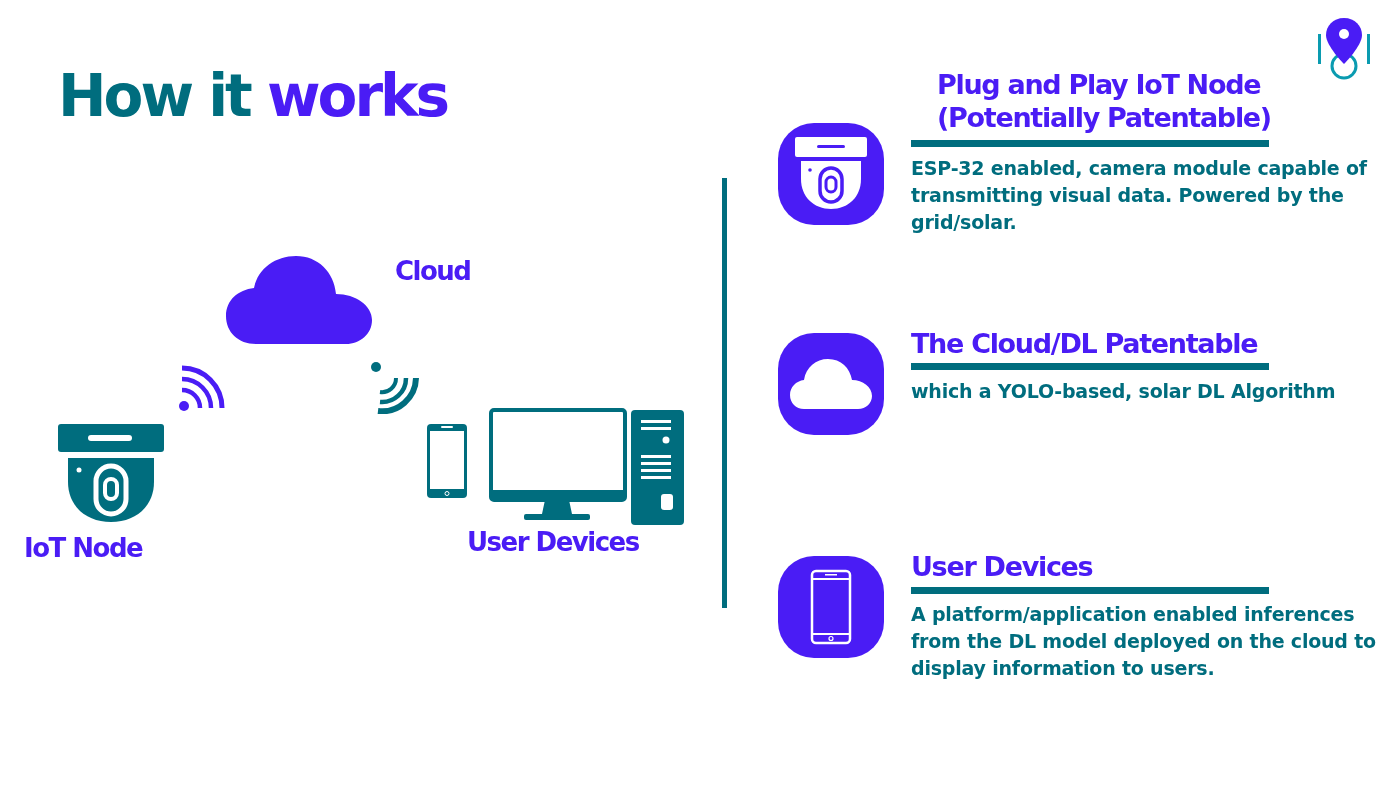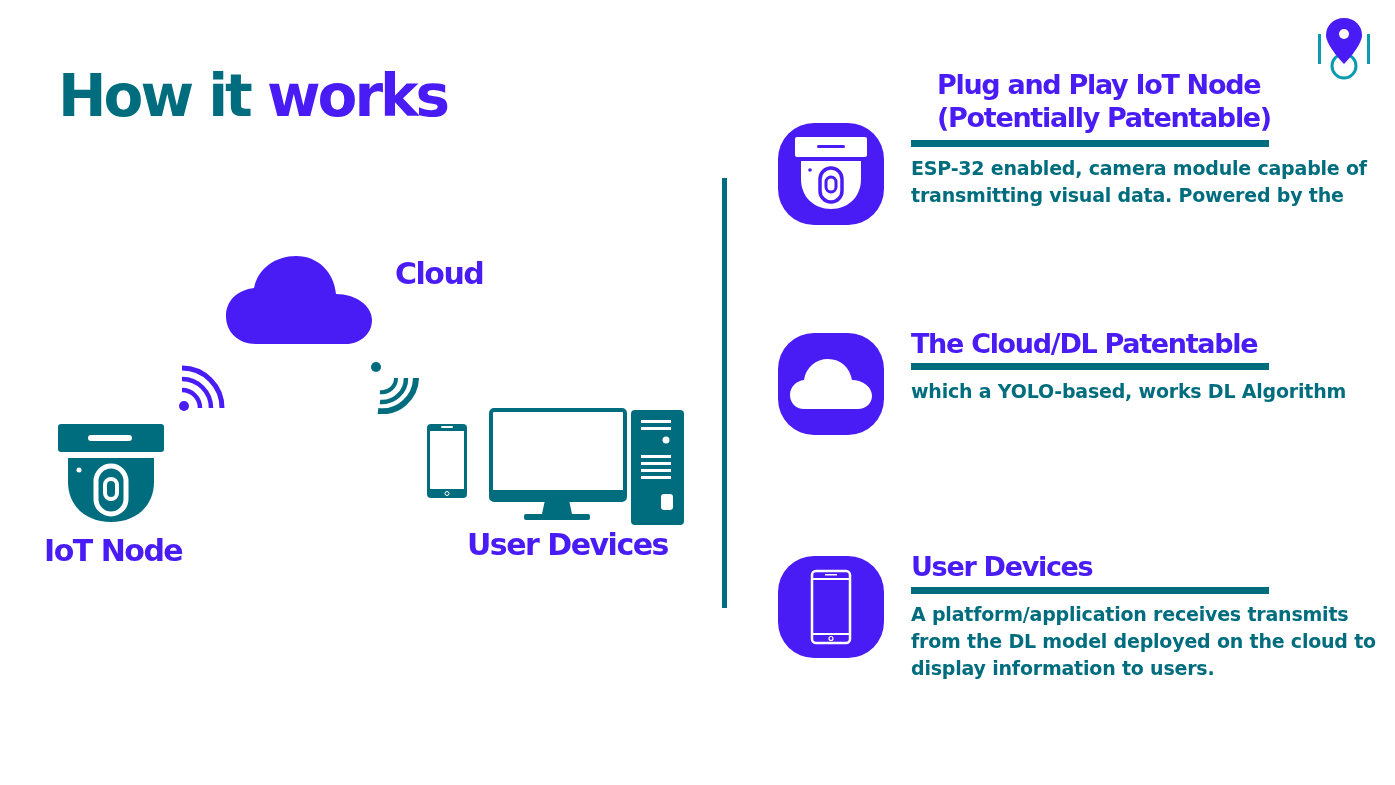--- a/index.html
+++ b/index.html
@@ -9,21 +9,21 @@
   }
   .abs { position: absolute; }
   .title {
     left: 58px; top: 62px; font-size: 58px; font-weight: bold; letter-spacing: -3px;
     font-family: "DejaVu Sans", sans-serif; line-height: 1.2;
   }
   .title .t1 { color: #006d7e; }
   .title .t2 { color: #4a1cf5; }
   .label {
     font-family: "DejaVu Sans", sans-serif; font-weight: bold; color: #4a1cf5;
-    font-size: 30px; letter-spacing: -1.5px; white-space: nowrap;
+    font-size: 26px; letter-spacing: -1.5px; white-space: nowrap;
   }
   .divider { left: 722px; top: 178px; width: 5px; height: 430px; background: #006d7e; }
   .card-icon {
     width: 106px; height: 102px; background: #4a1cf5; border-radius: 36px;
     display: flex; align-items: center; justify-content: center;
   }
   .card-heading {
     font-family: "DejaVu Sans", sans-serif; font-weight: bold; color: #4a1cf5;
     font-size: 27px; letter-spacing: -1.3px; line-height: 33px; white-space: nowrap;
   }
@@ -70,21 +70,21 @@
 </svg>
 
 <svg class="abs" style="left:58px; top:422px;" width="108" height="102" viewBox="0 0 108 102">
   <rect x="0" y="2" width="106" height="28" rx="3" fill="#006d7e"></rect>
   <rect x="30" y="13" width="44" height="6" rx="3" fill="#ffffff"></rect>
   <path d="M10 36 H96 V60 C96 84 78 100 53 100 C28 100 10 84 10 60 Z" fill="#006d7e"></path>
   <circle cx="21" cy="48" r="2.5" fill="#ffffff"></circle>
   <rect x="38" y="44" width="30" height="48" rx="15" fill="none" stroke="#ffffff" stroke-width="5"></rect>
   <rect x="47" y="57" width="12" height="20" rx="6" fill="none" stroke="#ffffff" stroke-width="4"></rect>
 </svg>
-<div class="abs label" style="left:44px; top:533px;">IoT Node</div>
+<div class="abs label" style="left:24px; top:533px;">IoT Node</div>
 
 <svg class="abs" style="left:426px; top:423px;" width="42" height="76" viewBox="0 0 42 76">
   <rect x="1" y="1" width="40" height="74" rx="4" fill="#006d7e"></rect>
   <rect x="4" y="8" width="34" height="58" fill="#ffffff"></rect>
   <rect x="15" y="3" width="12" height="2" rx="1" fill="#ffffff"></rect>
   <circle cx="21" cy="70.5" r="2" fill="none" stroke="#ffffff" stroke-width="1"></circle>
 </svg>
 
 <svg class="abs" style="left:489px; top:408px;" width="138" height="114" viewBox="0 0 138 114">
   <rect x="2" y="2" width="134" height="90" rx="3" fill="none" stroke="#006d7e" stroke-width="4"></rect>
@@ -119,45 +119,46 @@
   </svg>
 </div>
 <div class="abs card-heading" style="left:911px; top:68px;margin-left:26px;">
   <div>Plug and Play IoT Node</div>
   <div>(Potentially Patentable)</div>
 </div>
 <div class="abs card-rule" style="left:911px; top:140px;"></div>
 <div class="abs card-body" style="left:911px; top:155px;">
   <div>ESP-32 enabled, camera module capable of</div>
   <div>transmitting visual data. Powered by the</div>
+  <div>grid/solar.</div>
 </div>
 
 <div class="abs card-icon" style="left:778px; top:333px;">
   <svg width="82" height="54" viewBox="0 0 82 54">
     <path d="M14 52 C6 52 0 46 0 38 C0 30 6 24 14 23 C16 10 26 2 38 2 C51 2 60 11 62 23 C73 23 82 30 82 39 C82 46 76 52 68 52 Z" fill="#ffffff"></path>
   </svg>
 </div>
 <div class="abs card-heading" style="left:911px; top:327px;">
   <div>The Cloud/DL Patentable</div>
 </div>
 <div class="abs card-rule" style="left:911px; top:363px;"></div>
 <div class="abs card-body" style="left:911px; top:378px;">
-  <div>which a YOLO-based, works DL Algorithm</div>
+  <div>which a YOLO-based, solar DL Algorithm</div>
 </div>
 
 <div class="abs card-icon" style="left:778px; top:556px;">
   <svg width="42" height="76" viewBox="0 0 42 76">
     <rect x="2" y="2" width="38" height="72" rx="4" fill="none" stroke="#ffffff" stroke-width="2.5"></rect>
     <rect x="2" y="9" width="38" height="2" fill="#ffffff"></rect>
     <rect x="2" y="64" width="38" height="2" fill="#ffffff"></rect>
     <rect x="15" y="5" width="12" height="1.5" fill="#ffffff"></rect>
     <circle cx="21" cy="69.5" r="2" fill="none" stroke="#ffffff" stroke-width="1.2"></circle>
   </svg>
 </div>
 <div class="abs card-heading" style="left:911px; top:550px;">
   <div>User Devices</div>
 </div>
 <div class="abs card-rule" style="left:911px; top:587px;"></div>
 <div class="abs card-body" style="left:911px; top:601px;">
-  <div>A platform/application receives transmits</div>
+  <div>A platform/application enabled inferences</div>
   <div>from the DL model deployed on the cloud to</div>
   <div>display information to users.</div>
 </div>
 
 </body></html>

